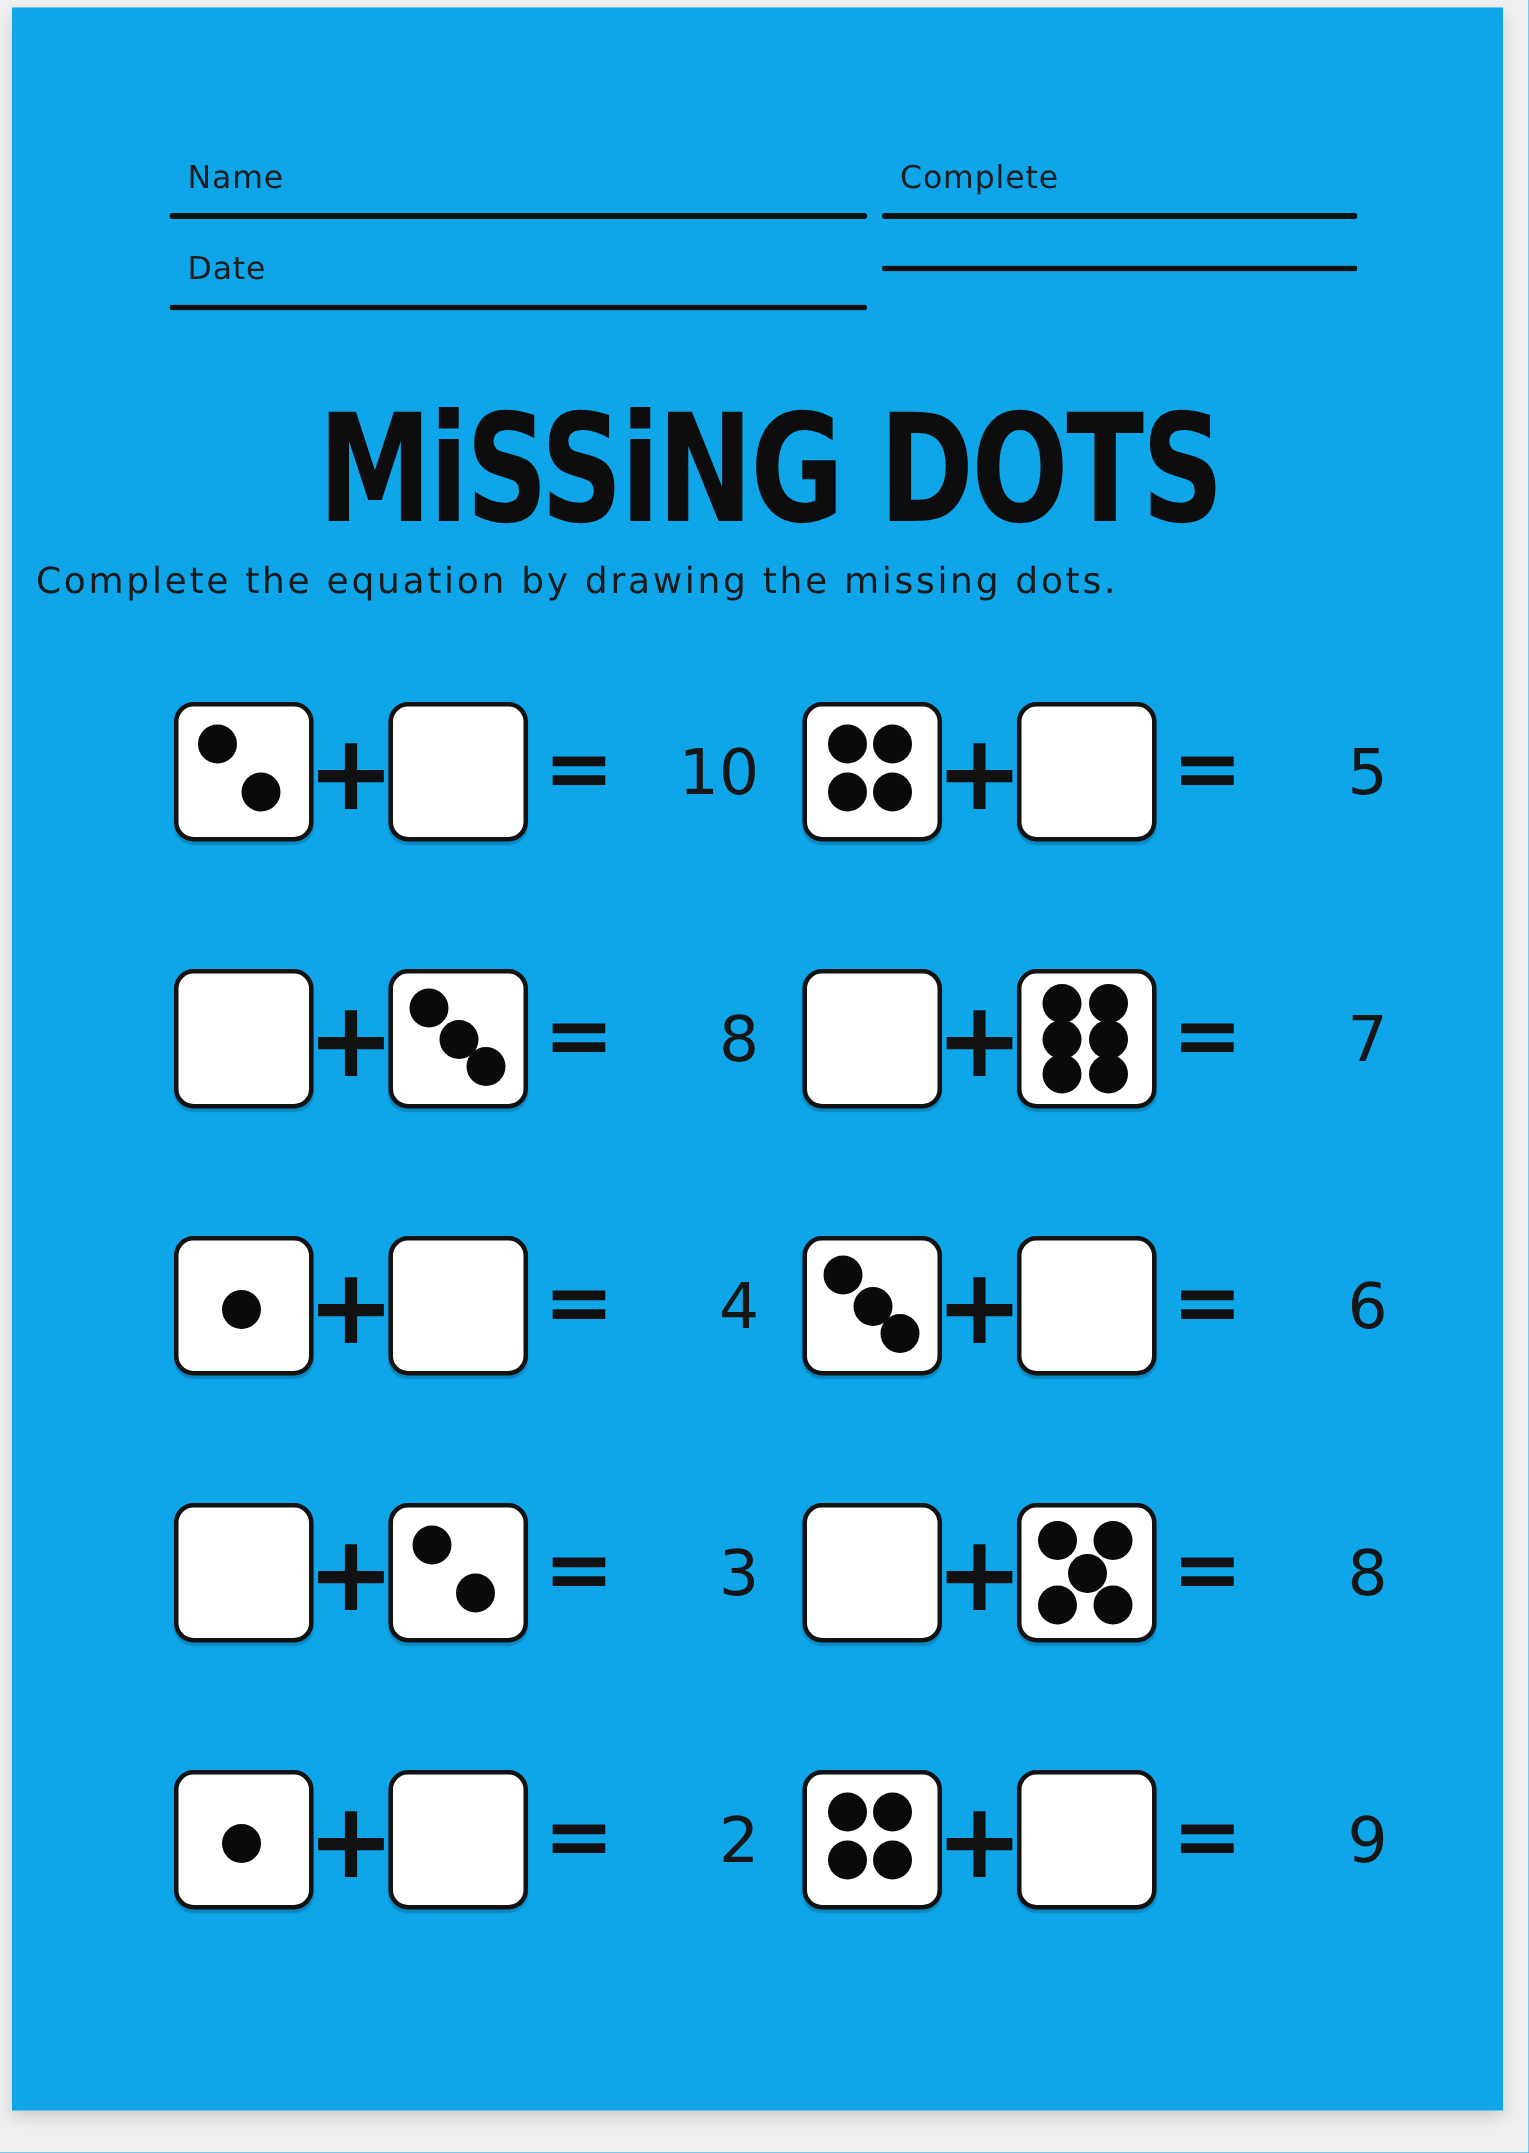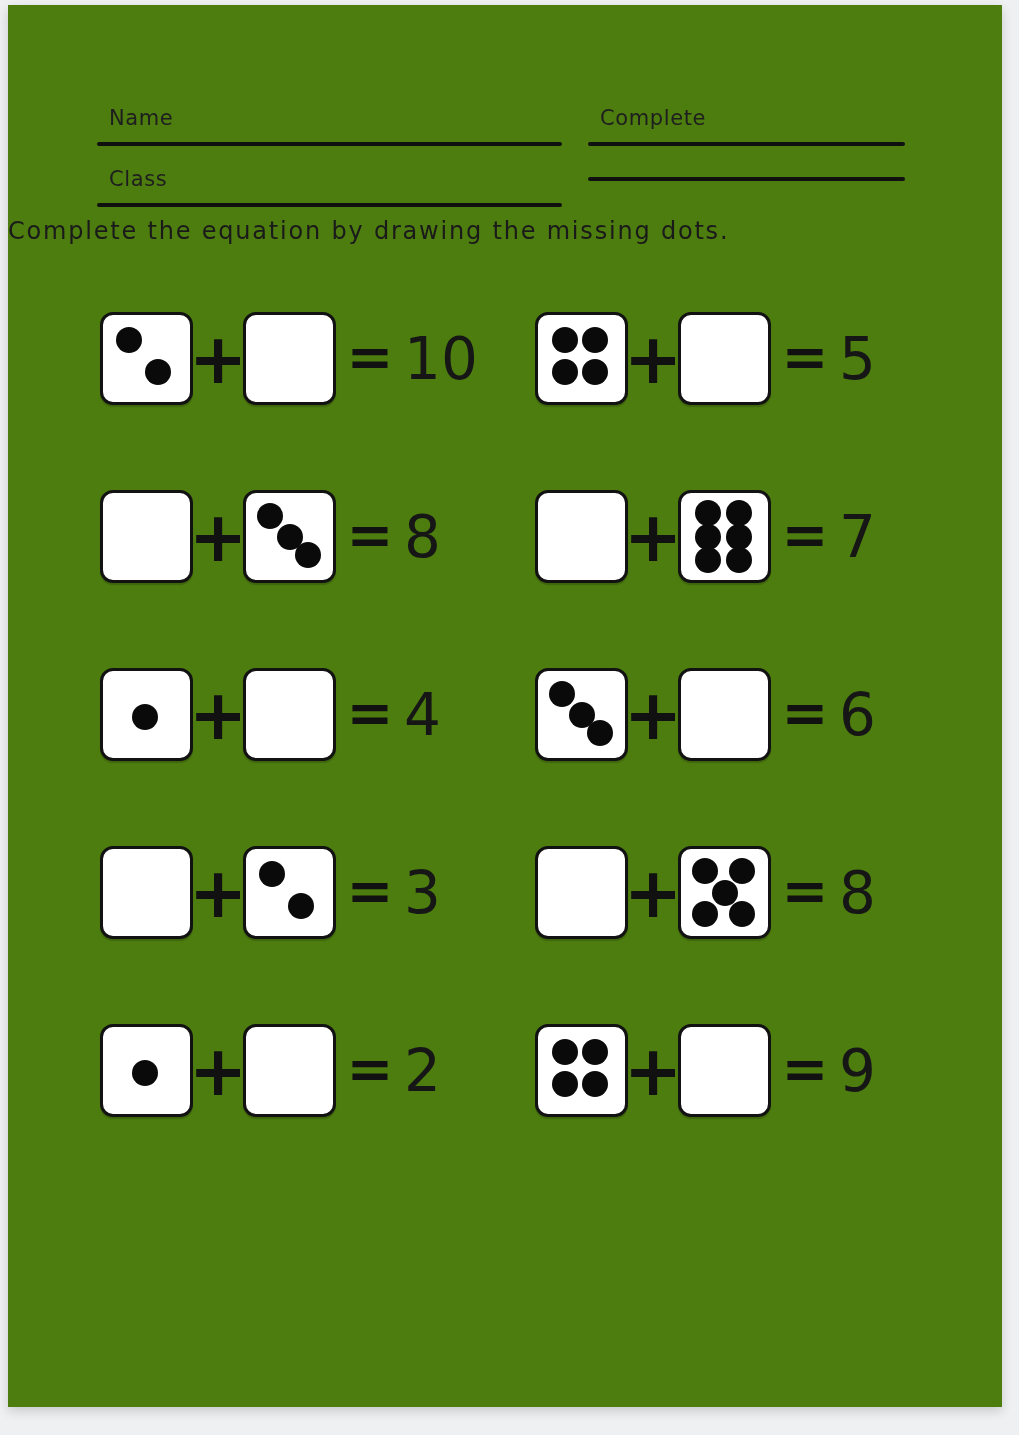--- a/index.html
+++ b/index.html
@@ -8,23 +8,24 @@
     background: #eef0f2;
     position: relative;
     font-family: "DejaVu Sans", "Liberation Sans", sans-serif;
     color: #141414;
     overflow: hidden;
   }
   .page {
     position: absolute;
     left: 8px; top: 5px;
     width: 994px; height: 1402px;
-    background: #4d7c0f;
+    background: #0ea5e9;
     box-shadow: 0 4px 10px rgba(0,0,0,0.16);
     box-sizing: border-box;
+    padding-left: 16px;
   }
   
   .header {
     display: grid;
     grid-template-columns: 465px 317px;
     justify-content: space-between;
     padding: 100px 97px 0 89px;
     row-gap: 20px;
   }
   .field { }
@@ -87,49 +88,52 @@
     transform: translate(-50%,-50%);
   }
   .op {
     display: flex; align-items: center; justify-content: center;
     height: 93px; color: #111; flex: 0 0 auto;
   }
   .plus  { width: 50px; font-size: 70px; font-weight: bold; }
   .eq-sign { width: 68px; font-size: 56px; font-weight: bold; padding-bottom: 4px; box-sizing: border-box; }
   .num {
     min-width: 86px;
-    text-align: left;
-    font-size: 58px;
+    text-align: right;
+    font-size: 42px;
     color: #161616;
     flex: 0 0 auto;
   }
 </style>
 </head>
 <body>
 
 <div class="page">
 
   <div class="header">
     <div class="field">
       <div class="field-label">Name</div>
       <div class="field-line"></div>
     </div>
     <div class="field">
       <div class="field-label">Complete</div>
       <div class="field-line"></div>
     </div>
     <div class="field">
-      <div class="field-label">Class</div>
-      <div class="field-line"></div>
-    </div>
-    <div class="field">
-      <div class="field-line"></div>
-    </div>
-  </div>
-
+      <div class="field-label">Date</div>
+      <div class="field-line"></div>
+    </div>
+    <div class="field">
+      <div class="field-line"></div>
+    </div>
+  </div>
+
+  <div class="title">
+    <span class="title-text">MiSSiNG DOTS</span>
+  </div>
   <div class="subtitle">Complete the equation by drawing the missing dots.</div>
 
   <div class="problems">
   <div class="eq">
     <div class="die first">
           <span class="pip" style="left: 30%; top: 29%;"></span>
           <span class="pip" style="left: 63%; top: 66%;"></span>
         </div>
     <div class="op plus">+</div>
     <div class="die second"></div>

